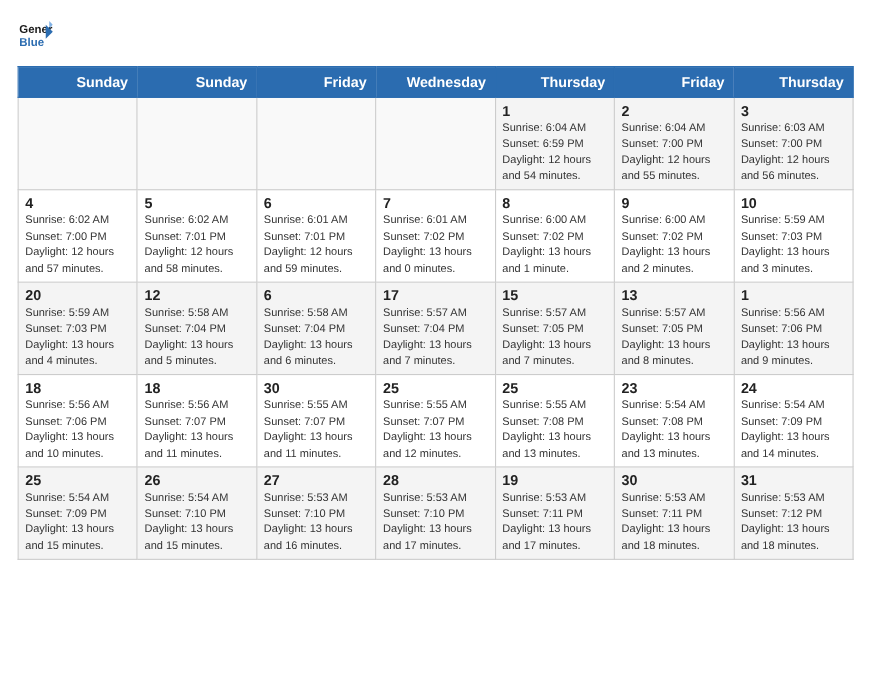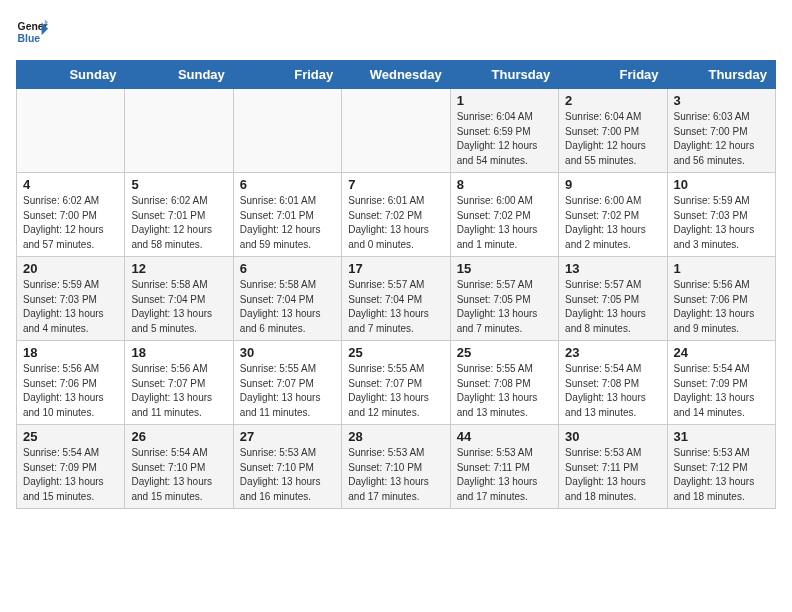--- a/index.html
+++ b/index.html
@@ -320,21 +320,21 @@
 and 16 minutes.</div>
         </td>
         <td class="shade">
           <span class="day-num">28</span>
           <div class="day-info" style="white-space: pre-line;">Sunrise: 5:53 AM
 Sunset: 7:10 PM
 Daylight: 13 hours
 and 17 minutes.</div>
         </td>
         <td class="shade">
-          <span class="day-num">44</span>
+          <span class="day-num">19</span>
           <div class="day-info" style="white-space: pre-line;">Sunrise: 5:53 AM
 Sunset: 7:11 PM
 Daylight: 13 hours
 and 17 minutes.</div>
         </td>
         <td class="shade">
           <span class="day-num">30</span>
           <div class="day-info" style="white-space: pre-line;">Sunrise: 5:53 AM
 Sunset: 7:11 PM
 Daylight: 13 hours

